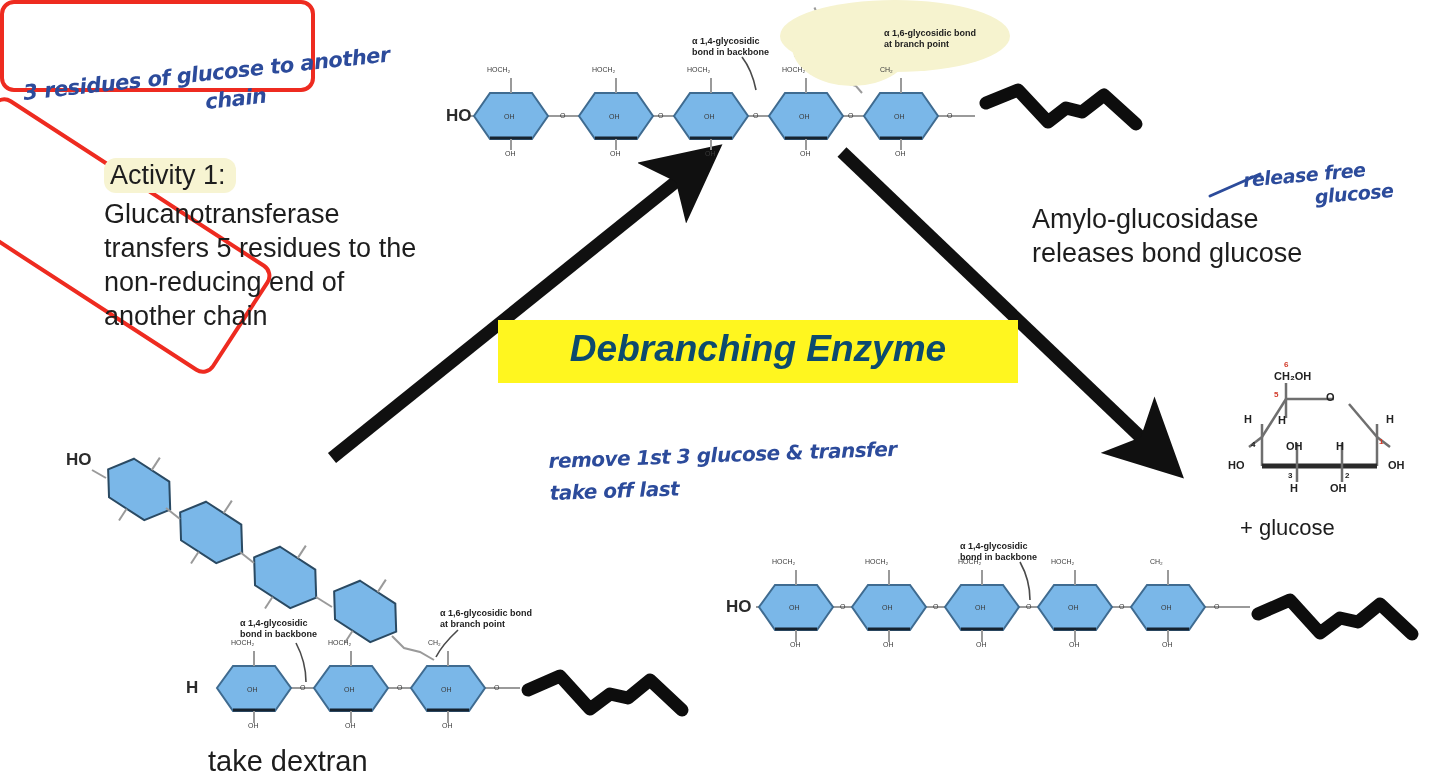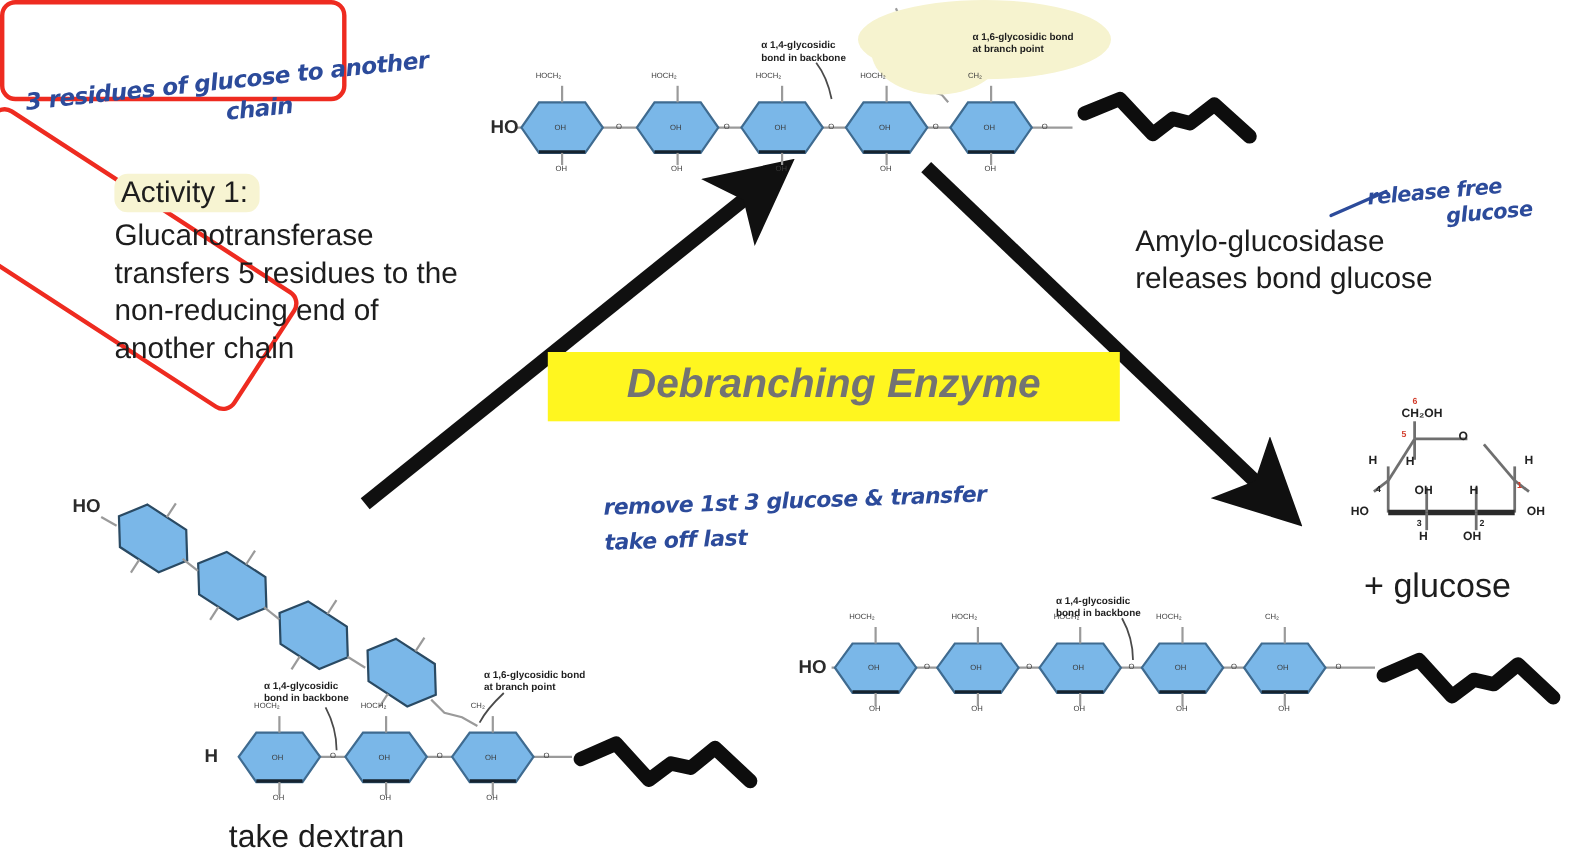--- a/index.html
+++ b/index.html
@@ -31,21 +31,21 @@
     font-family:"Liberation Sans", sans-serif;
   }
 
   
   .yellow-box{
     background:#fff61f;
     padding:6px 18px 12px 18px;
     text-align:center;
     font-style:italic;font-weight:bold;
     font-size:37px;line-height:45px;
-    color:#737373;
+    color:#0c4a6e;
     font-family:"Liberation Sans", sans-serif;
   }
 
   
   .hand{
     color:#2c4b9b;
     font-family:"DejaVu Sans", sans-serif;
     font-weight:bold;
     font-style:italic;
     letter-spacing:-0.5px;
@@ -403,21 +403,21 @@
   <div class="abs" style="left:1032px;top:198px;width:400px;">
     <div class="body-text" style="margin-top:4px;">Amylo-glucosidase
 releases bond glucose</div>
   </div>
 
   <div class="abs yellow-box" style="left:498px;top:320px;width:520px;box-sizing:border-box;">
     <div>Debranching Enzyme</div>
   </div>
 
   <div class="abs caption" style="left:208px;top:745px;">take dextran</div>
-  <div class="abs caption" style="left:1240px;top:515px;font-size:31px;">+ glucose</div>
+  <div class="abs caption" style="left:1240px;top:515px;font-size:22px;">+ glucose</div>
 
   <div class="abs" style="left:22px;top:80px;width:360px;transform:rotate(-6deg);transform-origin:0 0;">
     <div class="hand h1">3 residues of glucose to another</div>
     <div class="hand h1" style="margin-left:180px;margin-top:2px;">chain</div>
   </div>
 
   <div class="abs" style="left:1242px;top:168px;width:210px;transform:rotate(-5deg);transform-origin:0 0;">
     <div class="hand h2">release free</div>
     <div class="hand h2" style="margin-left:70px;margin-top:-2px;">glucose</div>
   </div>

